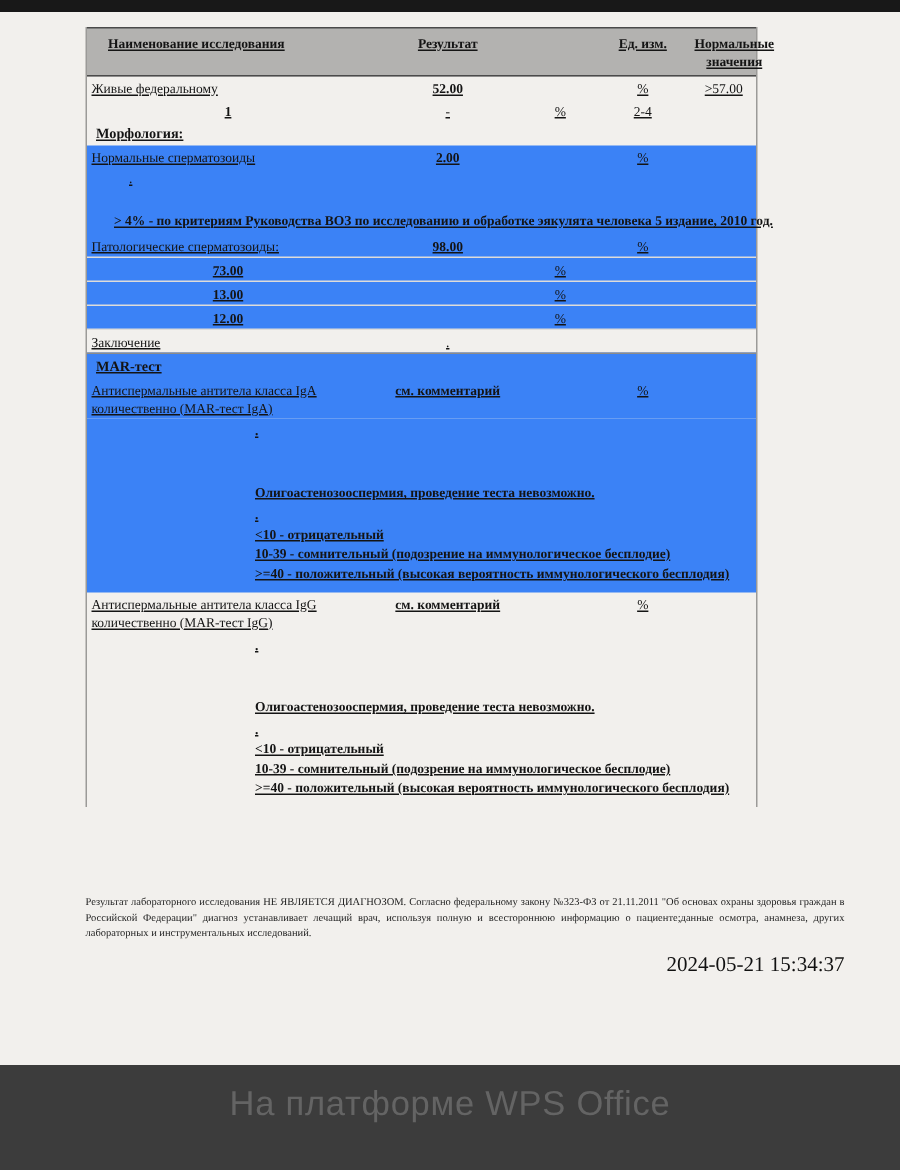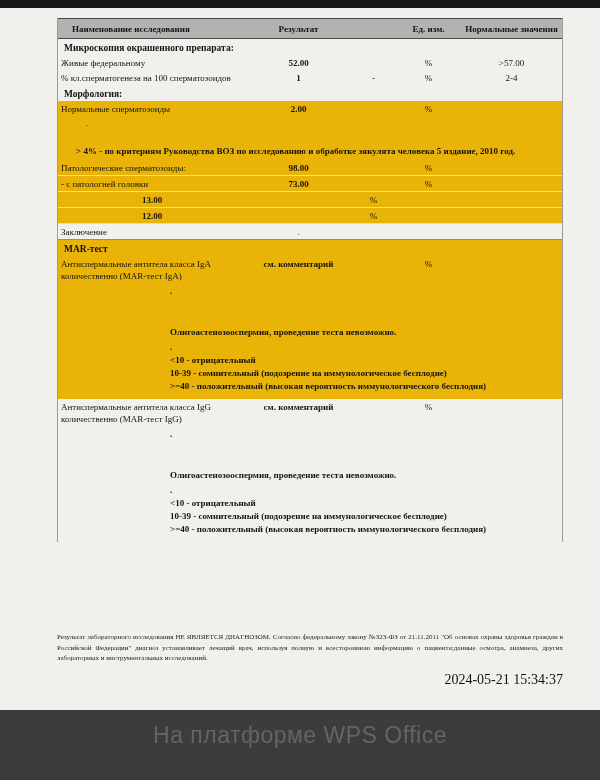--- a/index.html
+++ b/index.html
@@ -4,56 +4,57 @@
 <style>
   * { margin:0; padding:0; box-sizing:border-box; }
   html,body { width:600px; height:780px; overflow:hidden; }
   body { font-family:"Liberation Serif", serif; background:#f2f0ed; color:#141414; }
 
   .top-bar { height:8px; background:#181818; }
 
   .page { height:702px; background:#f2f0ed; padding:10px 37px 0 57px; }
 
   .table {
-    width:506px;
+    width:448px;
     border-left:1px solid #9b9a98;
     border-right:1px solid #9b9a98;
     font-size:9px;
+    text-decoration:underline;
   }
   .tr { display:grid; grid-template-columns:188px 105px 45px 65px 1fr; align-items:start; }
   .thead {
     background:#b3b2b0;
     border-top:1px solid #4a4a4a;
     border-bottom:1px solid #4a4a4a;
     font-weight:bold;
     padding:2px 0;
   }
   .td { padding:1.5px 2px; line-height:12px; }
   .name { padding-left:3px; }
   .thead .name { padding-left:14px; }
   .result, .unit, .dash, .normal { text-align:center; }
   .row .result { font-weight:bold; }
 
-  .gray { background:#eab308; }
+  .gray { background:#3b82f6; }
   .sep { border-bottom:1px solid #dedcd9; }
 
   .section-row { font-weight:bold; font-size:9.5px; padding:2.5px 0 1.5px 6px; line-height:12px; }
   .mar { border-top:1px solid #8d8c8a; }
 
   .note { padding:1px 8px 3px 18px; line-height:12px; }
   .note .dot-line { padding-left:10px; }
   .note .note-text { font-weight:bold; width:468px; padding-left:0;margin-top:16px; }
 
   .comment { padding:2px 0 6px 0; }
   .comment .cline { margin-left:112px; line-height:13px; font-weight:bold; max-width:380px; }
   .comment .gap-lg { margin-top:28px; }
   .comment .gap-sm { margin-top:2px; }
 
   .disclaimer {
-    margin-top:90px;
+    margin-top:58px;
     font-size:7px;
     line-height:10.5px;
     text-align:justify;
     color:#232323;
   }
   .timestamp { margin-top:8px; text-align:right; font-size:14px; color:#111; }
 
   .band {
     height:70px;
     background:#3c3c3c;
@@ -80,32 +81,30 @@
   <div class="table">
 
     <div class="tr thead">
       <div class="td name">Наименование исследования</div>
       <div class="td result">Результат</div>
       <div class="td dash"></div>
       <div class="td unit">Ед. изм.</div>
       <div class="td normal">Нормальные значения</div>
     </div>
 
-    <div class="section-row">Микроскопия окрашенного препарата:</div>
 
     <div class="tr row">
       <div class="td name">Живые федеральному</div>
       <div class="td result">52.00</div>
       <div class="td dash"></div>
       <div class="td unit">%</div>
       <div class="td normal">&gt;57.00</div>
     </div>
 
     <div class="tr row">
-      <div class="td name">% кл.сперматогенеза на 100 сперматозоидов</div>
       <div class="td result">1</div>
       <div class="td dash">-</div>
       <div class="td unit">%</div>
       <div class="td normal">2-4</div>
     </div>
 
     <div class="section-row">Морфология:</div>
 
     <div class="tr row gray">
       <div class="td name">Нормальные сперматозоиды</div>
@@ -122,21 +121,20 @@
 
     <div class="tr row gray sep">
       <div class="td name">Патологические сперматозоиды:</div>
       <div class="td result">98.00</div>
       <div class="td dash"></div>
       <div class="td unit">%</div>
       <div class="td normal"></div>
     </div>
 
     <div class="tr row gray sep">
-      <div class="td name">- с патологией головки</div>
       <div class="td result">73.00</div>
       <div class="td dash"></div>
       <div class="td unit">%</div>
       <div class="td normal"></div>
     </div>
 
     <div class="tr row gray sep">
       <div class="td result">13.00</div>
       <div class="td dash"></div>
       <div class="td unit">%</div>

